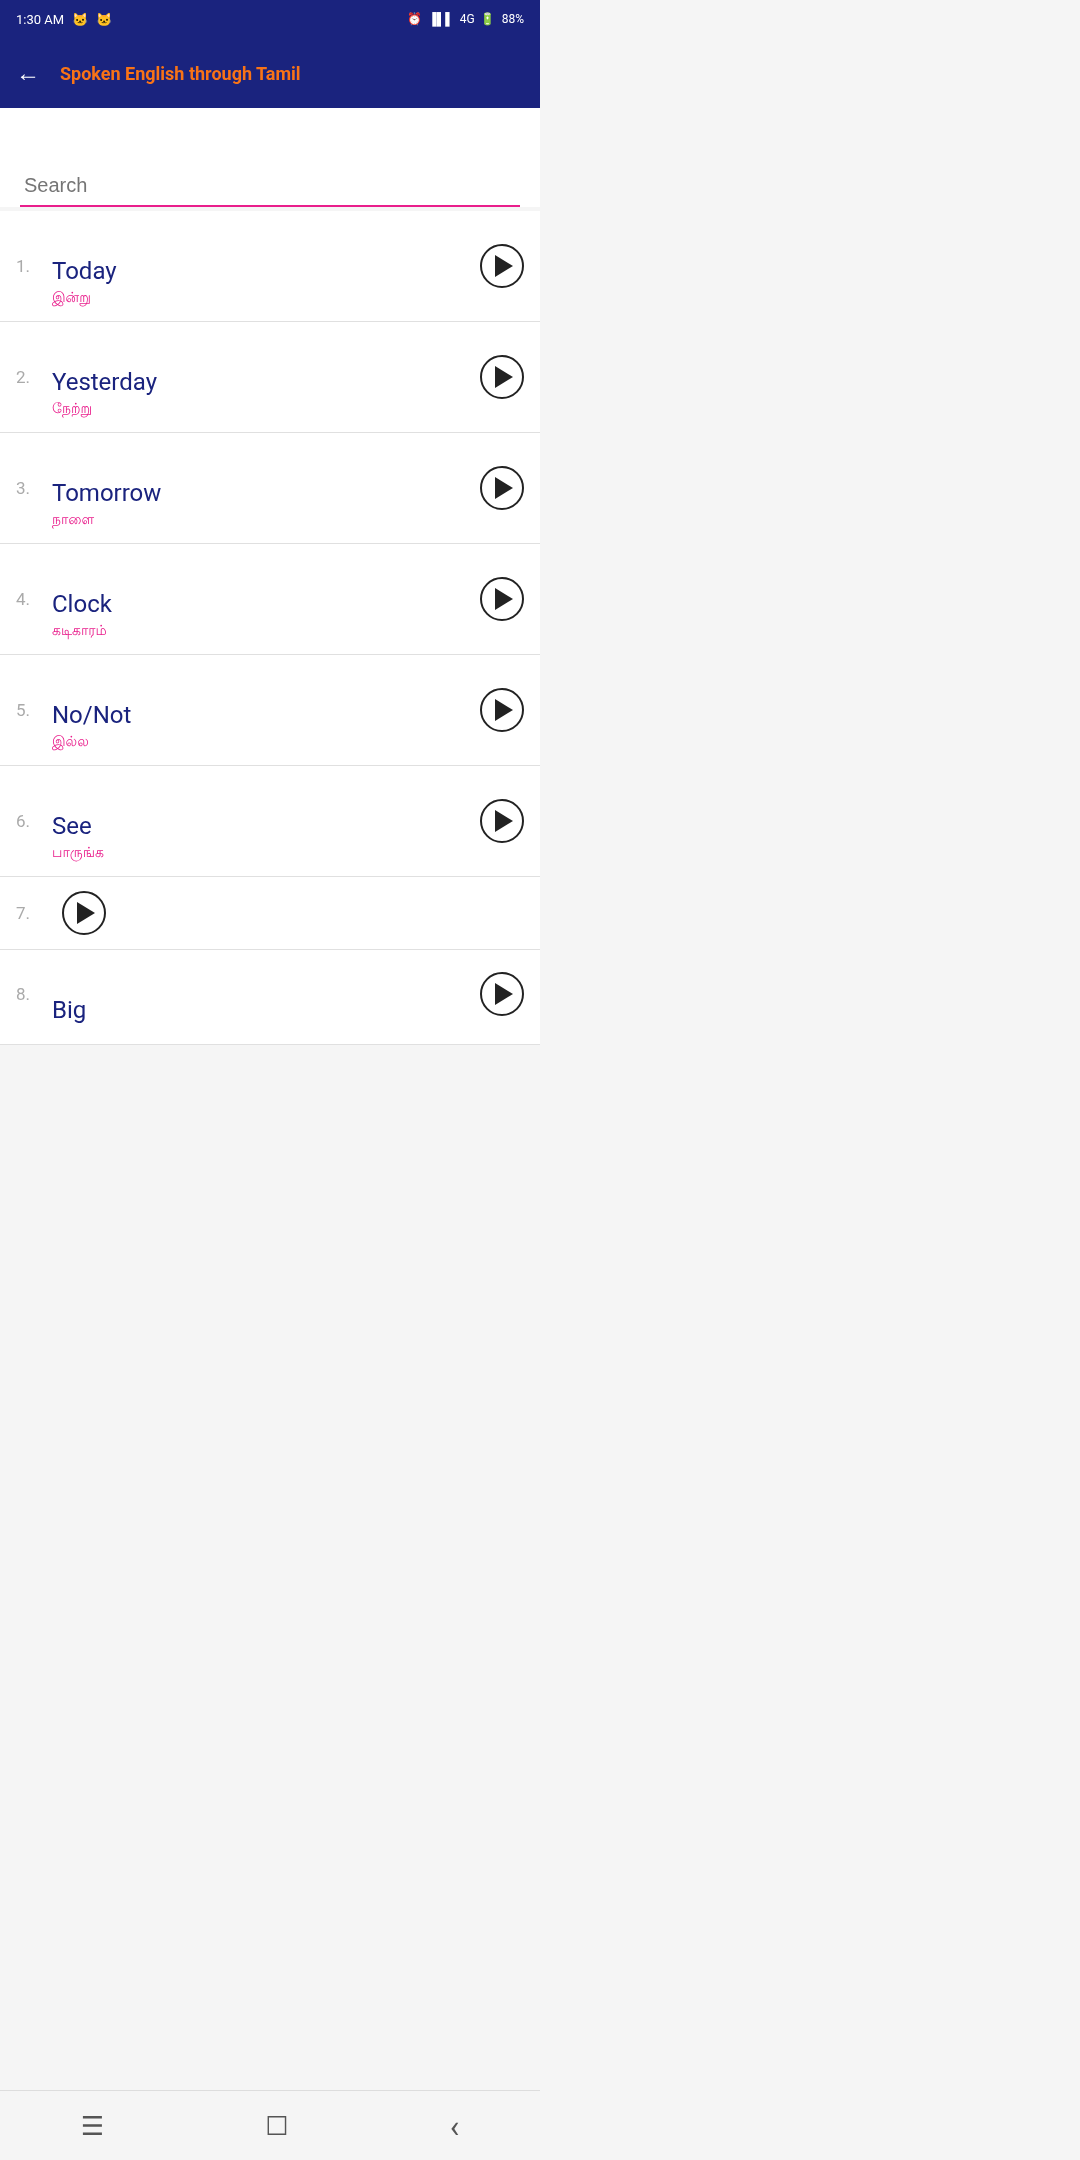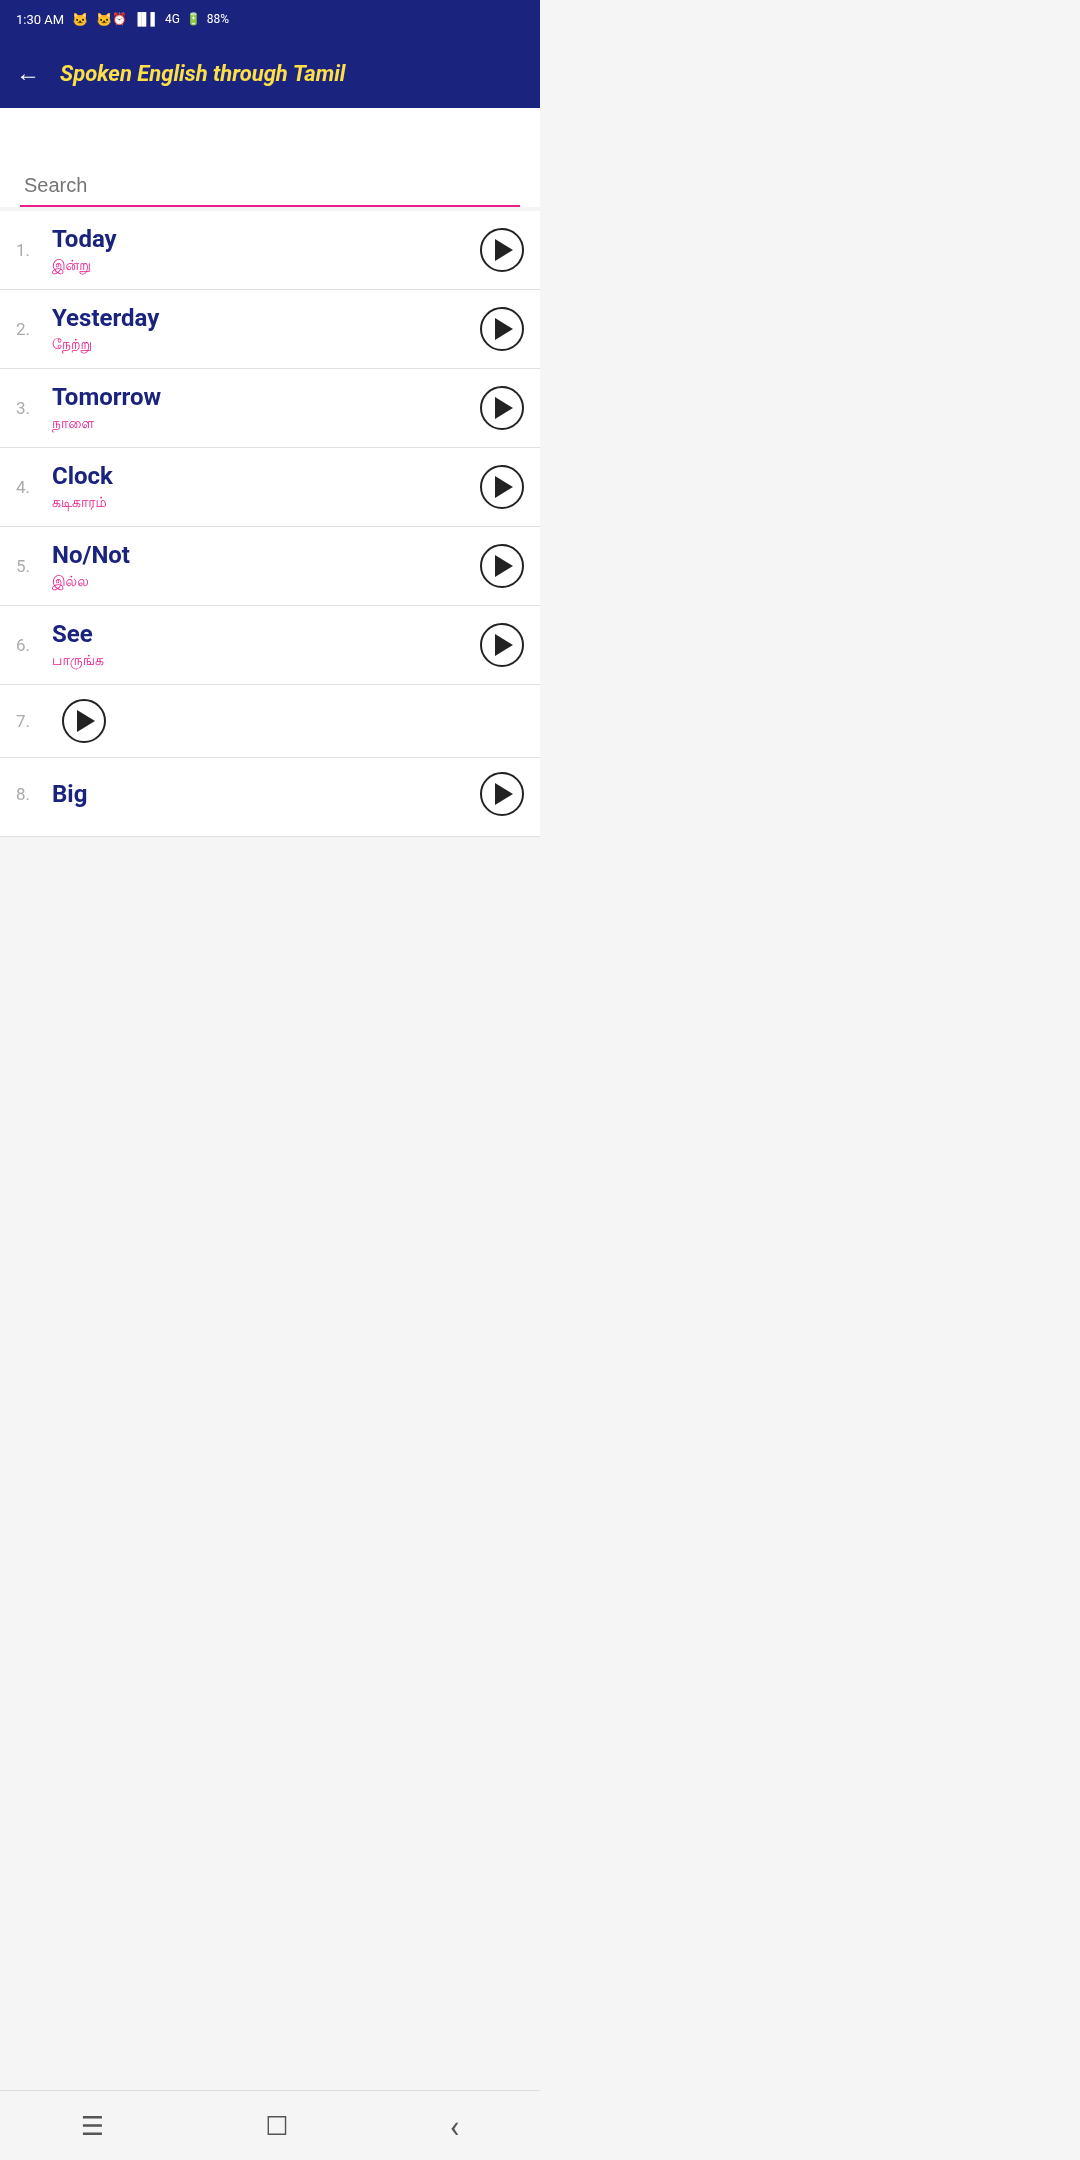--- a/index.html
+++ b/index.html
@@ -13,21 +13,21 @@
       overflow-x: hidden;
     }
 
     
     .status-bar {
       background: #1a237e;
       color: white;
       height: 38px;
       display: flex;
       align-items: center;
-      justify-content: flex-start;
+      justify-content: space-between;
       padding: 16px 16px;
       font-size: 13px;
     }
     .status-left { display: flex; align-items: center; gap: 8px; }
     .status-right { display: flex; align-items: center; gap: 6px; font-size: 12px; }
 
     
     .app-bar {
       background: #1a237e;
       color: white;
@@ -36,24 +36,23 @@
       align-items: center;
       padding: 0 16px;
       gap: 20px;
     }
     .app-bar-back {
       font-size: 24px;
       cursor: pointer;
       color: white;
     }
     .app-bar-title {
-      font-size: 22px;
+      font-size: 18px;
       font-weight: bold;
-      color: #fde047;
-      font-style: italic;
+      color: #f97316;
     }
 
     
     .search-container {
       background: white;
       padding: 10px 20px 0 20px;
     }
     .search-input {
       width: 100%;
       border: none;
@@ -89,22 +88,23 @@
 
     .item-content {
       flex: 1;
       display: flex;
       flex-direction: column;
       gap: 4px;
     }
 
     .item-english {
       font-size: 24px;
-      font-weight: 700;
+      font-weight: 400;
       color: #1a237e;
+      margin-top: 32px;
     }
 
     .item-tamil {
       font-size: 14px;
       color: #e91e8c;
     }
 
     .play-button {
       width: 44px;
       height: 44px;

